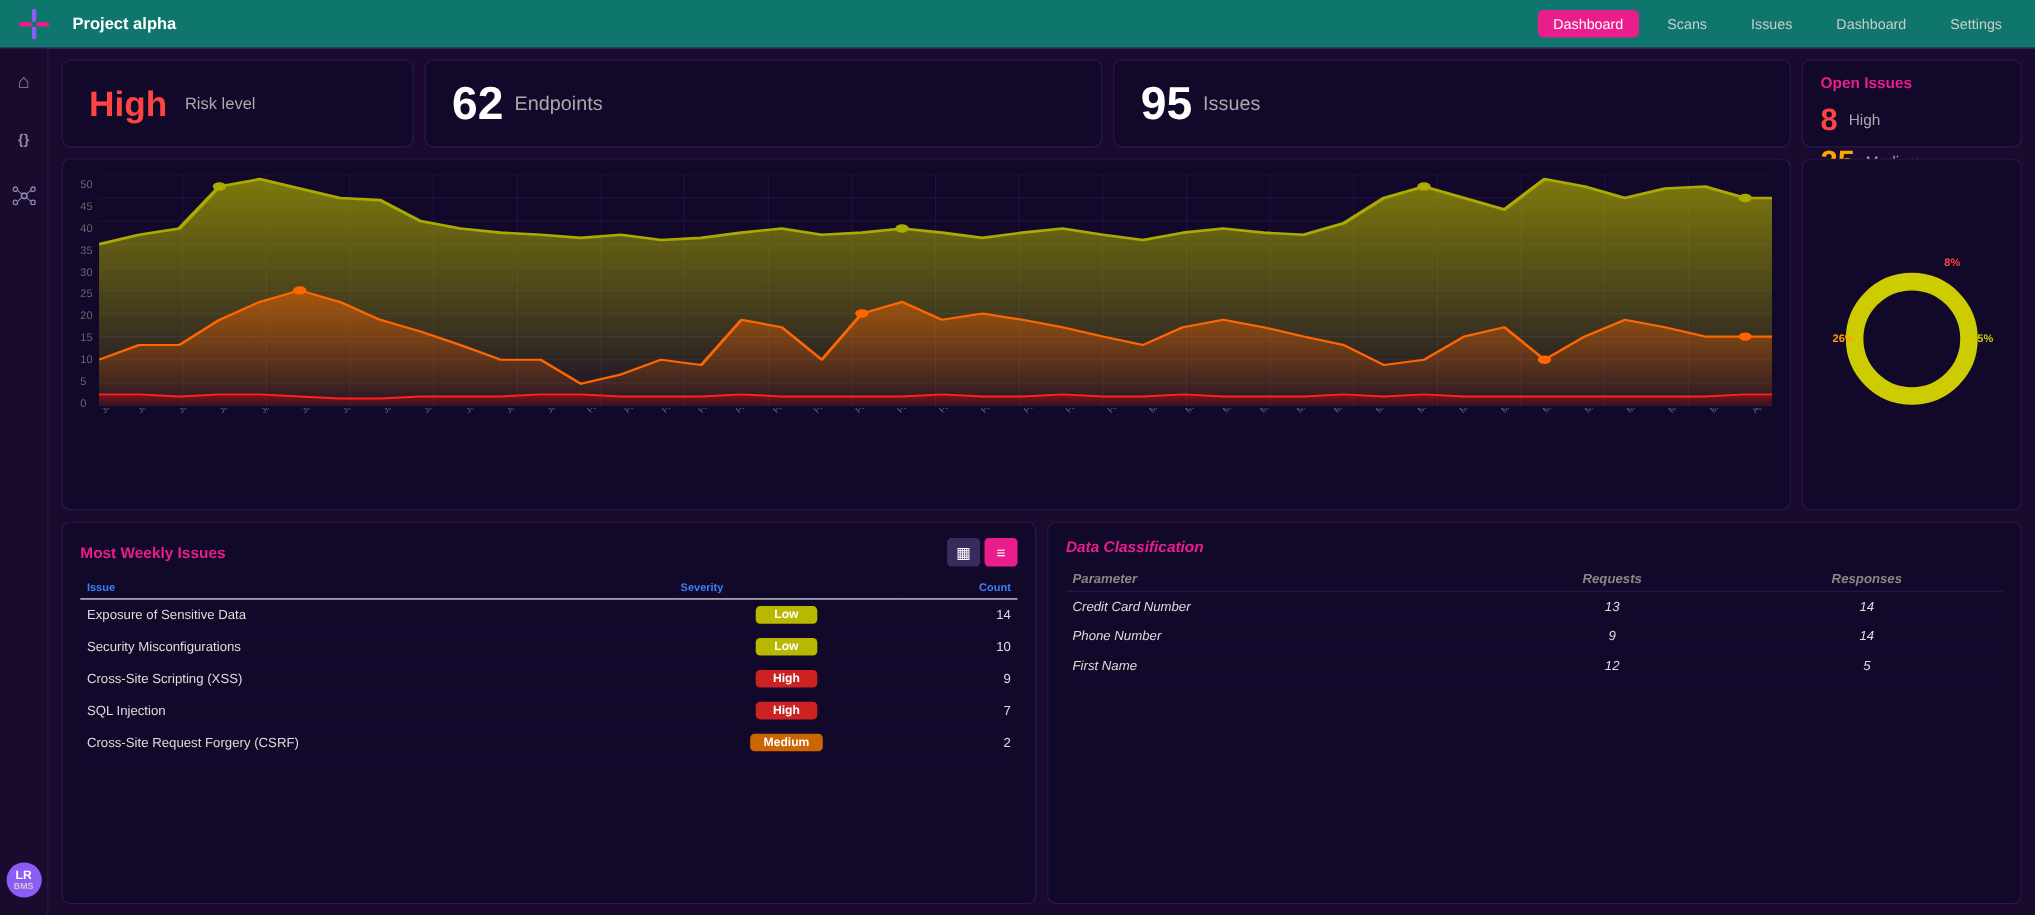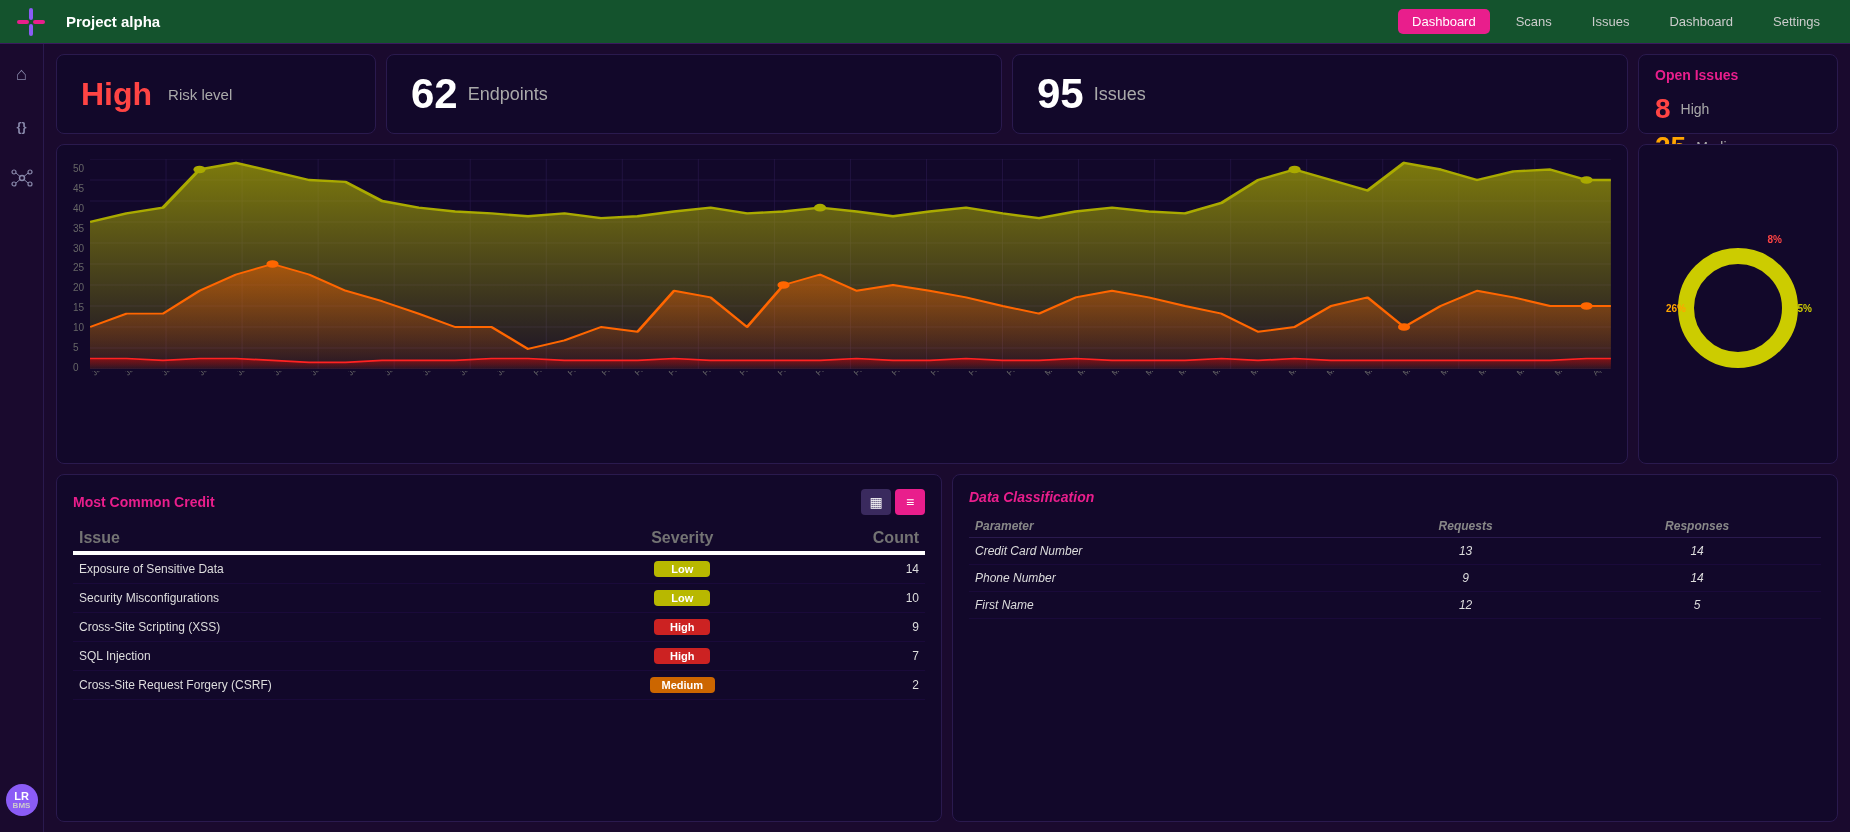--- a/index.html
+++ b/index.html
@@ -9,21 +9,21 @@
       font-family: 'Segoe UI', Arial, sans-serif;
       width: 1850px;
       height: 832px;
       overflow: hidden;
       display: flex;
       flex-direction: column;
     }
 
     
     .topnav {
-      background: #14532d;
+      background: #0f766e;
       height: 44px;
       display: flex;
       align-items: center;
       padding: 0 16px;
       gap: 12px;
       flex-shrink: 0;
       border-bottom: 1px solid #3a1a5e;
     }
     .logo {
       width: 30px;
@@ -268,25 +268,25 @@
     .toggle-btn.bar { background: #3a2a5e; color: #fff; }
     .toggle-btn.list { background: #e91e8c; color: #fff; }
 
     .data-table {
       width: 100%;
       border-collapse: collapse;
       font-size: 12px;
     }
     .data-table th {
       text-align: left;
-      color: #737373;
+      color: #3b82f6;
       font-weight: 600;
       padding: 4px 6px;
-      font-size: 16px;
-      border-bottom: 4px solid #ffffff;
+      font-size: 10px;
+      border-bottom: 1px solid #ffffff;
     }
     .data-table td {
       padding: 6px 6px;
       color: #ddd;
       border-bottom: 1px solid #1a0a3a;
       font-size: 12px;
     }
     .severity-badge {
       display: inline-block;
       padding: 2px 12px;
@@ -581,31 +581,31 @@
           <span class="donut-pct pct-left">26%</span>
           <span class="donut-pct pct-right">65%</span>
         </div>
       </div>
     </div>
 
     <div class="bottom-row">
 
       <div class="table-card">
         <div class="table-header-row">
-          <span class="table-card-title">Most Common Credit</span>
+          <span class="table-card-title">Most Weekly Issues</span>
           <div class="view-toggle">
             <button class="toggle-btn bar">▦</button>
             <button class="toggle-btn list">≡</button>
           </div>
         </div>
         <table class="data-table">
           <thead>
             <tr>
               <th>Issue</th>
-              <th style="text-align:center;">Severity</th>
+              <th style="text-align:left;">Severity</th>
               <th style="text-align:right;">Count</th>
             </tr>
           </thead>
           <tbody id="issues-tbody">
           <tr>
       <td>Exposure of Sensitive Data</td>
       <td style="text-align:center;">
         <span class="severity-badge badge-low">Low</span>
       </td>
       <td style="text-align:right;">14</td>

